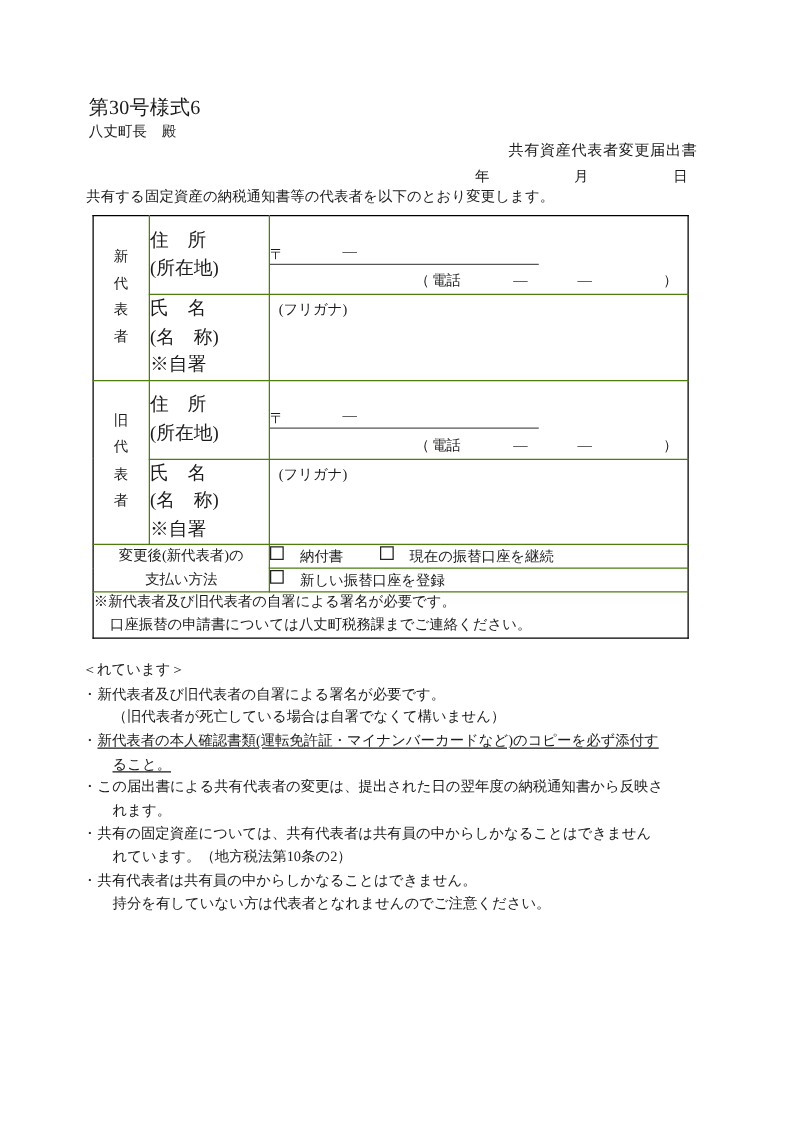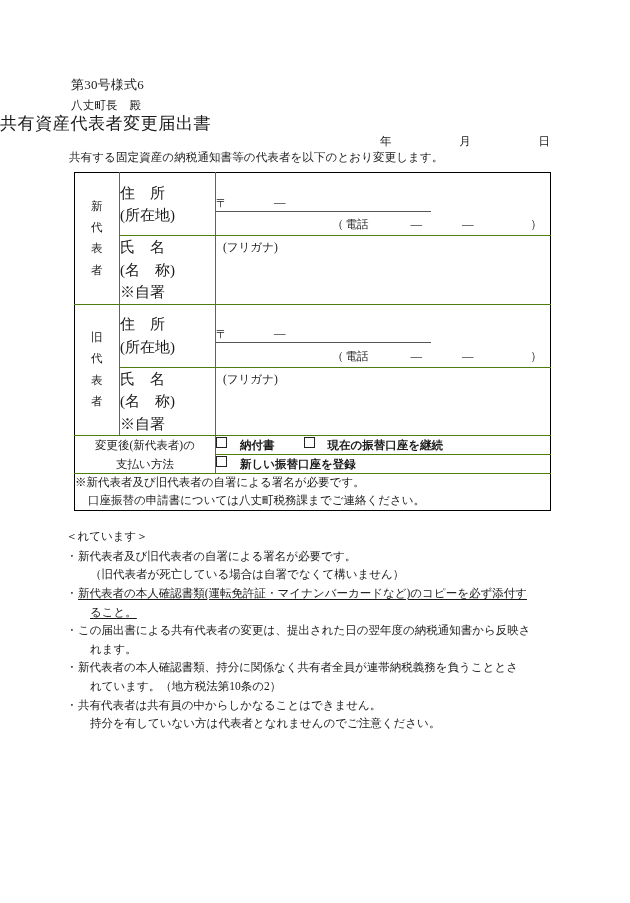--- a/index.html
+++ b/index.html
@@ -21,39 +21,39 @@
     top: 0;
     width: 630px;
     height: 903px;
   }
 
   
   .form-code {
     position: absolute;
     left: 71px;
     top: 76px;
-    font-size: 13px;
+    font-size: 16px;
     letter-spacing: 0.2px;
     white-space: nowrap;
   }
   .addressee {
     position: absolute;
     left: 71px;
     top: 98px;
     font-size: 11.5px;
     letter-spacing: 0.2px;
     white-space: nowrap;
   }
   .doc-title {
     position: absolute;
     left: 0;
     top: 112px;
     width: 558px;
-    text-align: left;
-    font-size: 17px;
+    text-align: right;
+    font-size: 12px;
     letter-spacing: 0.6px;
   }
   .date-line {
     position: absolute;
     left: 380px;
     top: 134px;
     width: 170px;
     display: flex;
     justify-content: space-between;
     font-size: 11.5px;
@@ -154,21 +154,20 @@
     text-align: center;
     line-height: 1.6;
     font-size: 11.5px;
     padding: 3px 0;
     margin-top: 15px;
   }
   .pay-opts {
     padding: 7px 0 7px 14px;
     height: 18px;
     font-size: 11.5px;
-    font-weight: bold;
   }
   .pay-opts .box {
     display: inline-block;
     width: 9px;
     height: 9px;
     border: 1px solid #222;
     margin-right: 13px;
     position: relative;
     top: -1px;
   }
@@ -349,21 +348,21 @@
       <span class="note-bullet">・</span>
       <span class="note-text">
         <span>この届出書による共有代表者の変更は、提出された日の翌年度の納税通知書から反映さ</span>
         <span class="cont">れます。</span>
       </span>
     </div>
 
     <div class="note-item">
       <span class="note-bullet">・</span>
       <span class="note-text">
-        <span>新代表者の本人確認書類、持分に関係なく共有者全員が連帯納税義務を負うこととさ</span>
+        <span>共有の固定資産については、共有代表者は共有員の中からしかなることはできません</span>
         <span class="cont">れています。（地方税法第10条の2）</span>
       </span>
     </div>
 
     <div class="note-item">
       <span class="note-bullet">・</span>
       <span class="note-text">
         <span>共有代表者は共有員の中からしかなることはできません。</span>
         <span class="cont">持分を有していない方は代表者となれませんのでご注意ください。</span>
       </span>

